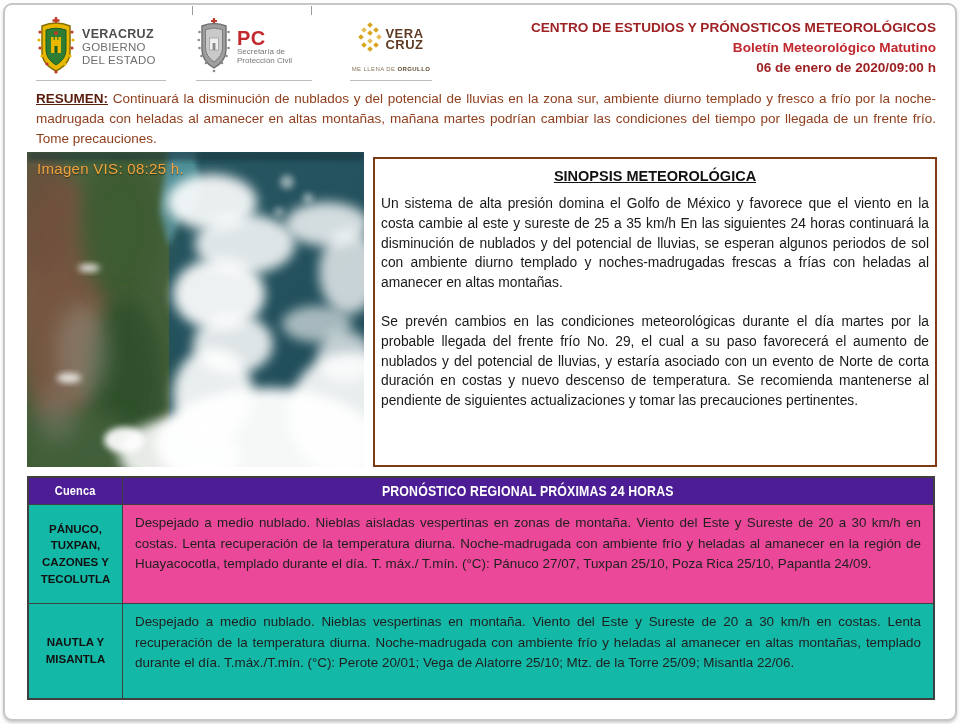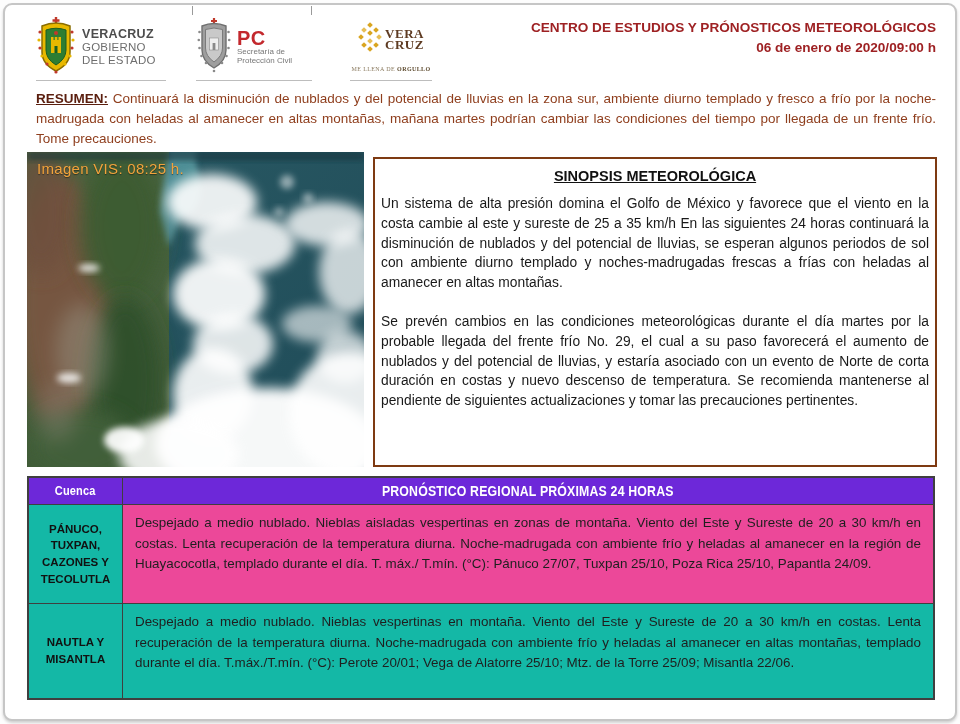--- a/index.html
+++ b/index.html
@@ -9,21 +9,21 @@
   }
   .frame{position:absolute;inset:3px;border:2px solid #c6c6c6;border-radius:9px;background:#fff;
          box-shadow:0 2px 3px rgba(0,0,0,.18);}
   .content{position:absolute;inset:0;}
 
   
   .logo-cell{position:absolute;top:14px;height:66px;border-bottom:1px solid #bdbdbd;
              display:flex;align-items:center;}
   .cell-gov{left:36px;width:130px;gap:6px;}
   .cell-pc{left:196px;width:116px;gap:5px;}
-  .cell-brand{left:350px;width:82px;flex-direction:column;justify-content:center;align-items:center;gap:10px;font-family:Liberation Serif, serif;}
+  .cell-brand{left:350px;width:82px;flex-direction:column;justify-content:center;align-items:center;gap:10px;}
   .gov-text{line-height:13px;}
   .gov-name{font-size:12.5px;font-weight:700;color:#4d4d4d;letter-spacing:.3px;}
   .gov-sub{font-size:11.5px;color:#6e6e6e;letter-spacing:.2px;}
   .pc-text{line-height:10px;}
   .pc-abbr{font-size:20px;font-weight:800;color:#C3282D;line-height:18px;letter-spacing:.5px;}
   .pc-sub{font-size:8px;color:#777;line-height:9px;}
   .brand-top{display:flex;align-items:center;gap:3px;}
   .brand-word{font-size:13px;font-weight:800;color:#5E3B22;line-height:11px;letter-spacing:.5px;}
   .brand-tag{font-size:6px;color:#8a7a5f;letter-spacing:.4px;white-space:nowrap;}
   .brand-tag b{color:#5d4a2e;}
@@ -51,21 +51,21 @@
             border:2px solid #7E3A12;padding:7px 6px;}
   .sin-title{text-align:center;font-size:14.5px;font-weight:700;text-decoration:underline;
              color:#111;margin:2px 0 10px 0;}
   .sin-p{font-size:13.8px;line-height:19.8px;text-align:justify;color:#191919;margin:0 0 19px 0;}
 
   
   .ftable{position:absolute;left:27px;top:476px;width:908px;box-sizing:border-box;
           border:2px solid #3f3f3f;}
   .frow{display:flex;box-sizing:border-box;}
   .frow + .frow{border-top:1.5px solid #3f3f3f;}
-  .hcell{background:#6d28d9;color:#fff;display:flex;align-items:center;justify-content:center;height:26px;}
+  .hcell{background:#4c1d95;color:#fff;display:flex;align-items:center;justify-content:center;height:26px;}
   .cell-l{flex:0 0 94px;border-right:1.5px solid #3f3f3f;display:flex;align-items:center;
           justify-content:center;text-align:center;box-sizing:border-box;}
   .cell-r{flex:1;box-sizing:border-box;}
   .cond{display:inline-block;transform:scaleX(.88);font-weight:700;font-size:14px;letter-spacing:.2px;white-space:nowrap;}
   .cuenca-txt{font-weight:700;font-size:11.5px;line-height:1.45;color:#111;padding:4px;}
   .fc-text{padding:8px 12px 0 12px;font-size:13.4px;line-height:1.53;text-align:justify;color:#1f1f1f;}
   .row-body{height:99px;}
   .row-body2{height:95px;}
   .bg-gray{background:#ec4899;}
   .bg-white{background:#14b8a6;}
@@ -160,20 +160,21 @@
       </span>
     </div>
     <div class="brand-tag"><span>ME LLENA DE </span><b>ORGULLO</b></div>
   </div>
 
   <div class="tick" style="left:192px;"></div>
   <div class="tick" style="left:311px;"></div>
 
   <div class="title-block">
     <div class="title-l1">CENTRO DE ESTUDIOS Y PRÓNOSTICOS METEOROLÓGICOS</div>
+    <div class="title-l2">Boletín  Meteorológico Matutino</div>
     <div class="title-l3">06 de enero de 2020/09:00 h</div>
   </div>
 
   <div class="resumen"><span class="lbl">RESUMEN:</span><span> Continuará la disminución de nublados y del potencial de lluvias en la zona sur, ambiente diurno templado y fresco a frío por la noche-madrugada con heladas al amanecer en altas montañas, mañana martes podrían cambiar las condiciones del tiempo por llegada de un frente frío. Tome precauciones.</span></div>
 
   <div class="sat">
     <svg width="337" height="315" viewBox="0 0 337 315">
       <defs>
         <linearGradient id="sea" x1="0" y1="0" x2="1" y2="1">
           <stop offset="0" stop-color="#2a5a64"></stop>

